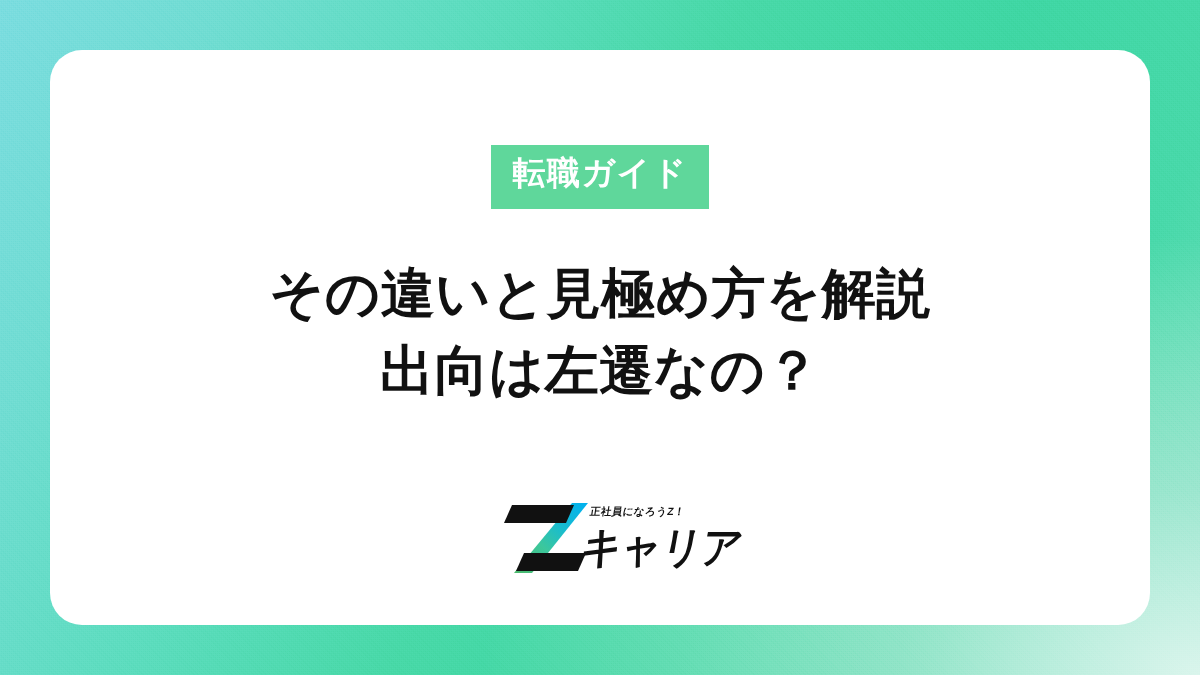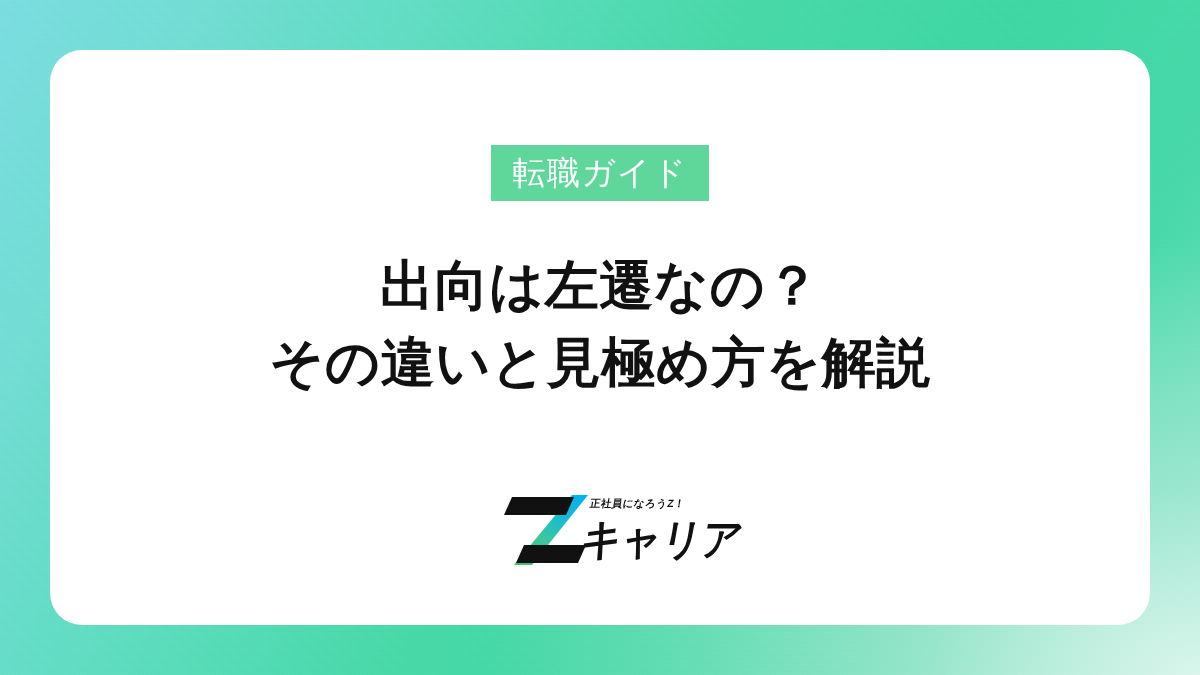--- a/index.html
+++ b/index.html
@@ -58,24 +58,24 @@
     flex-direction: column;
     align-items: center;
   }
 
   
   .badge {
     margin-top: 95px;
     background: #5fd79b;
     color: #ffffff;
     font-size: 33px;
-    font-weight: 400;
+    font-weight: 700;
     line-height: 1;
     letter-spacing: 1.5px;
-    padding: 11px 22px 12px 22px;
+    padding: 11px 22px 20px 22px;
     border-radius: 0;
     white-space: nowrap;
   }
 
   
   .headline {
     margin-top: 46px;
     text-align: center;
     color: #111111;
     font-weight: 700;
@@ -131,22 +131,22 @@
 <body>
 
 <div class="ogp-stage">
   <div class="stage-noise"></div>
 
   <div class="card">
 
     <div class="badge">転職ガイド</div>
 
     <h1 class="headline">
+      <span class="line">その違いと見極め方を解説</span>
       <span class="line">出向は左遷なの？</span>
-      <span class="line">その違いと見極め方を解説</span>
     </h1>
 
     <div class="logo">
 
       <svg class="logo-zmark" viewBox="0 0 86 74" xmlns="http://www.w3.org/2000/svg">
         <defs>
           <linearGradient id="zgrad" x1="1" y1="0" x2="0" y2="1">
             <stop offset="0%" stop-color="#00b0f0"></stop>
             <stop offset="35%" stop-color="#18bcd0"></stop>
             <stop offset="62%" stop-color="#3cc79c"></stop>

